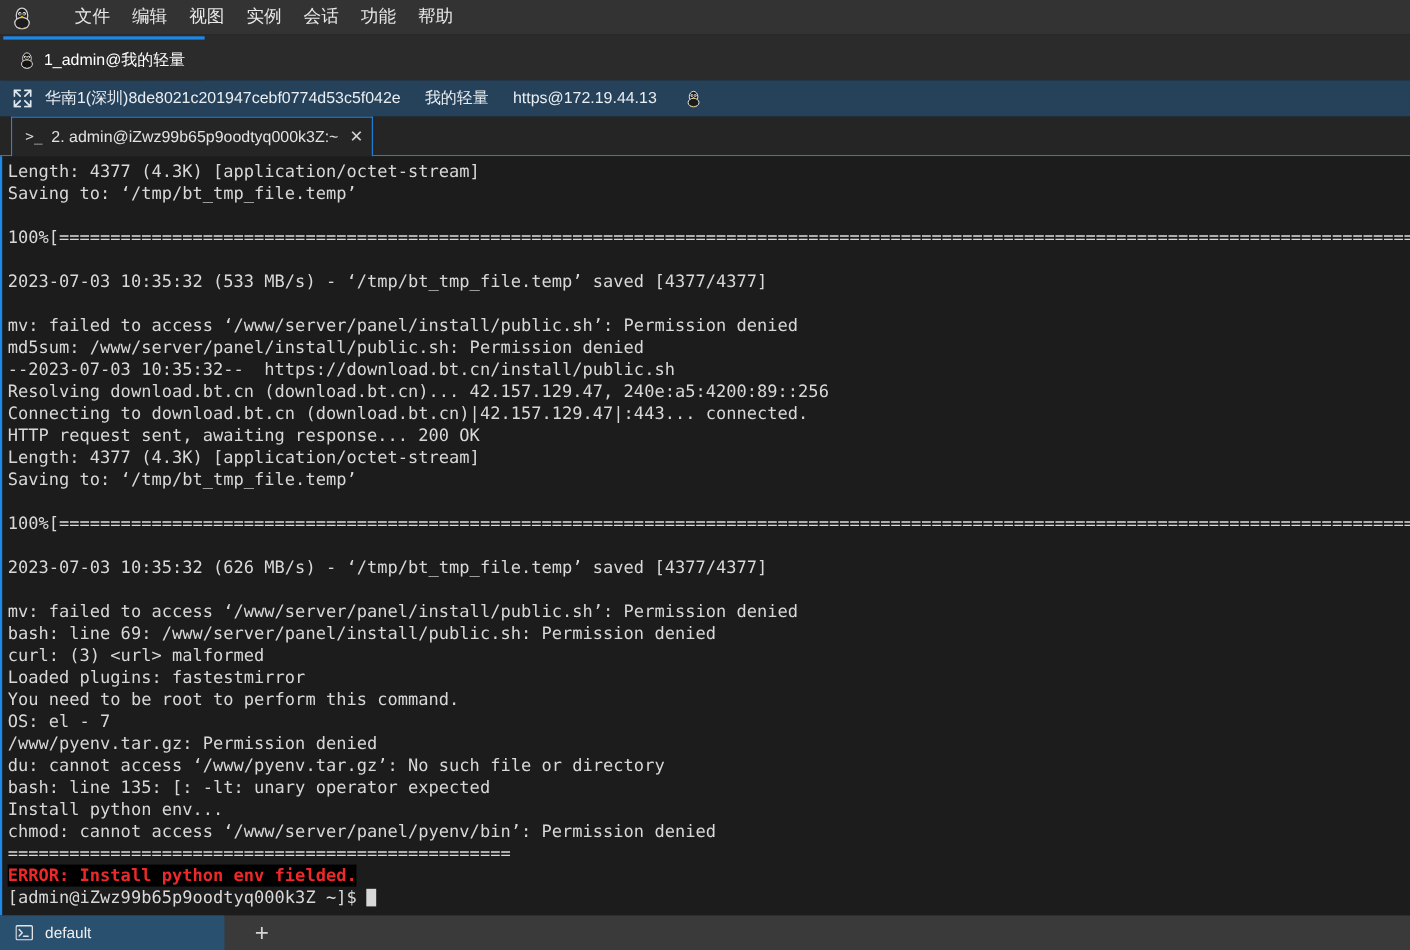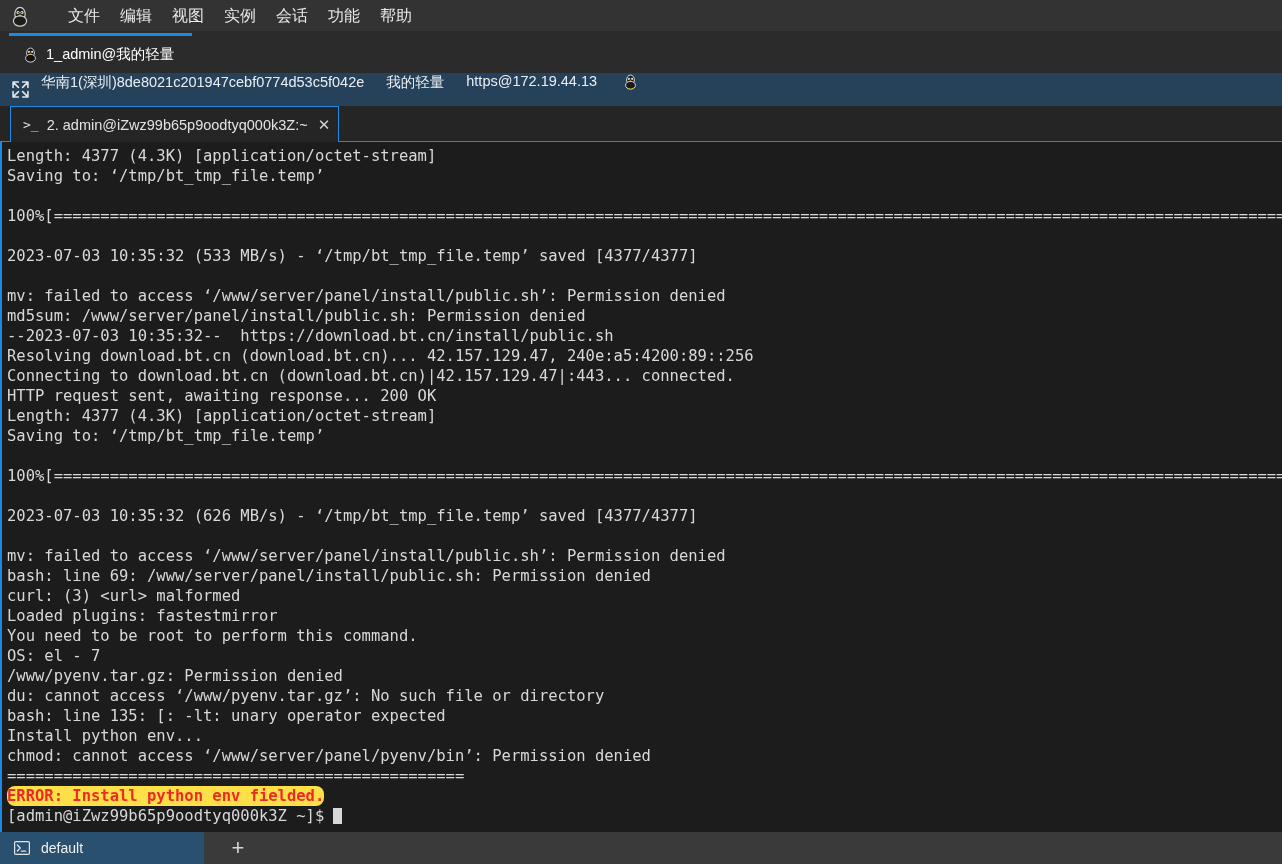--- a/index.html
+++ b/index.html
@@ -50,21 +50,21 @@
     white-space: nowrap;
   }
 
   
   .tabstrip {
     height: 42px;
     background: #2b2b2b;
     display: flex;
     align-items: flex-end;
     flex: 0 0 auto;
-    padding-left: 9px;
+    padding-left: 3px;
     box-sizing: border-box;
   }
   .session-tab {
     height: 40px;
     background: #2b2b2b;
     border-top: 3px solid #1e88e5;
     display: flex;
     align-items: center;
     padding: 0 18px 0 14px;
     box-sizing: border-box;
@@ -73,20 +73,21 @@
     cursor: default;
     position: relative;
   }
   .session-tab .tux { margin-right: 8px; display:flex; align-items:center; }
 
   
   .infobar {
     height: 33px;
     background: #26425a;
     display: flex;
+    align-items: center;
     flex: 0 0 auto;
     padding-left: 12px;
     color: #e9eef3;
     font-size: 14.5px;
     box-sizing: border-box;
     white-space: nowrap;
     overflow: hidden;
   }
   .infobar .ib-icon { margin-right: 12px; display:flex; align-items:center; }
   .infobar .ib-seg { margin-right: 22px; }
@@ -160,21 +161,21 @@
     height: 100%;
     box-sizing: border-box;
   }
   .term .line { height: 20px; white-space: pre; }
   .term .line.err {
     color: #ef2929;
     font-weight: bold;
     display: inline-block;
   }
   .term .err-row { height: 20px; }
-  .term .err-bg { background: #fde047; border-radius: 8px; }
+  .term .err-bg { background: #000000; }
   .cursor {
     display: inline-block;
     width: 9px;
     height: 16px;
     background: #d8d8d8;
     vertical-align: -3px;
     margin-left: 9px;
   }
 
   

